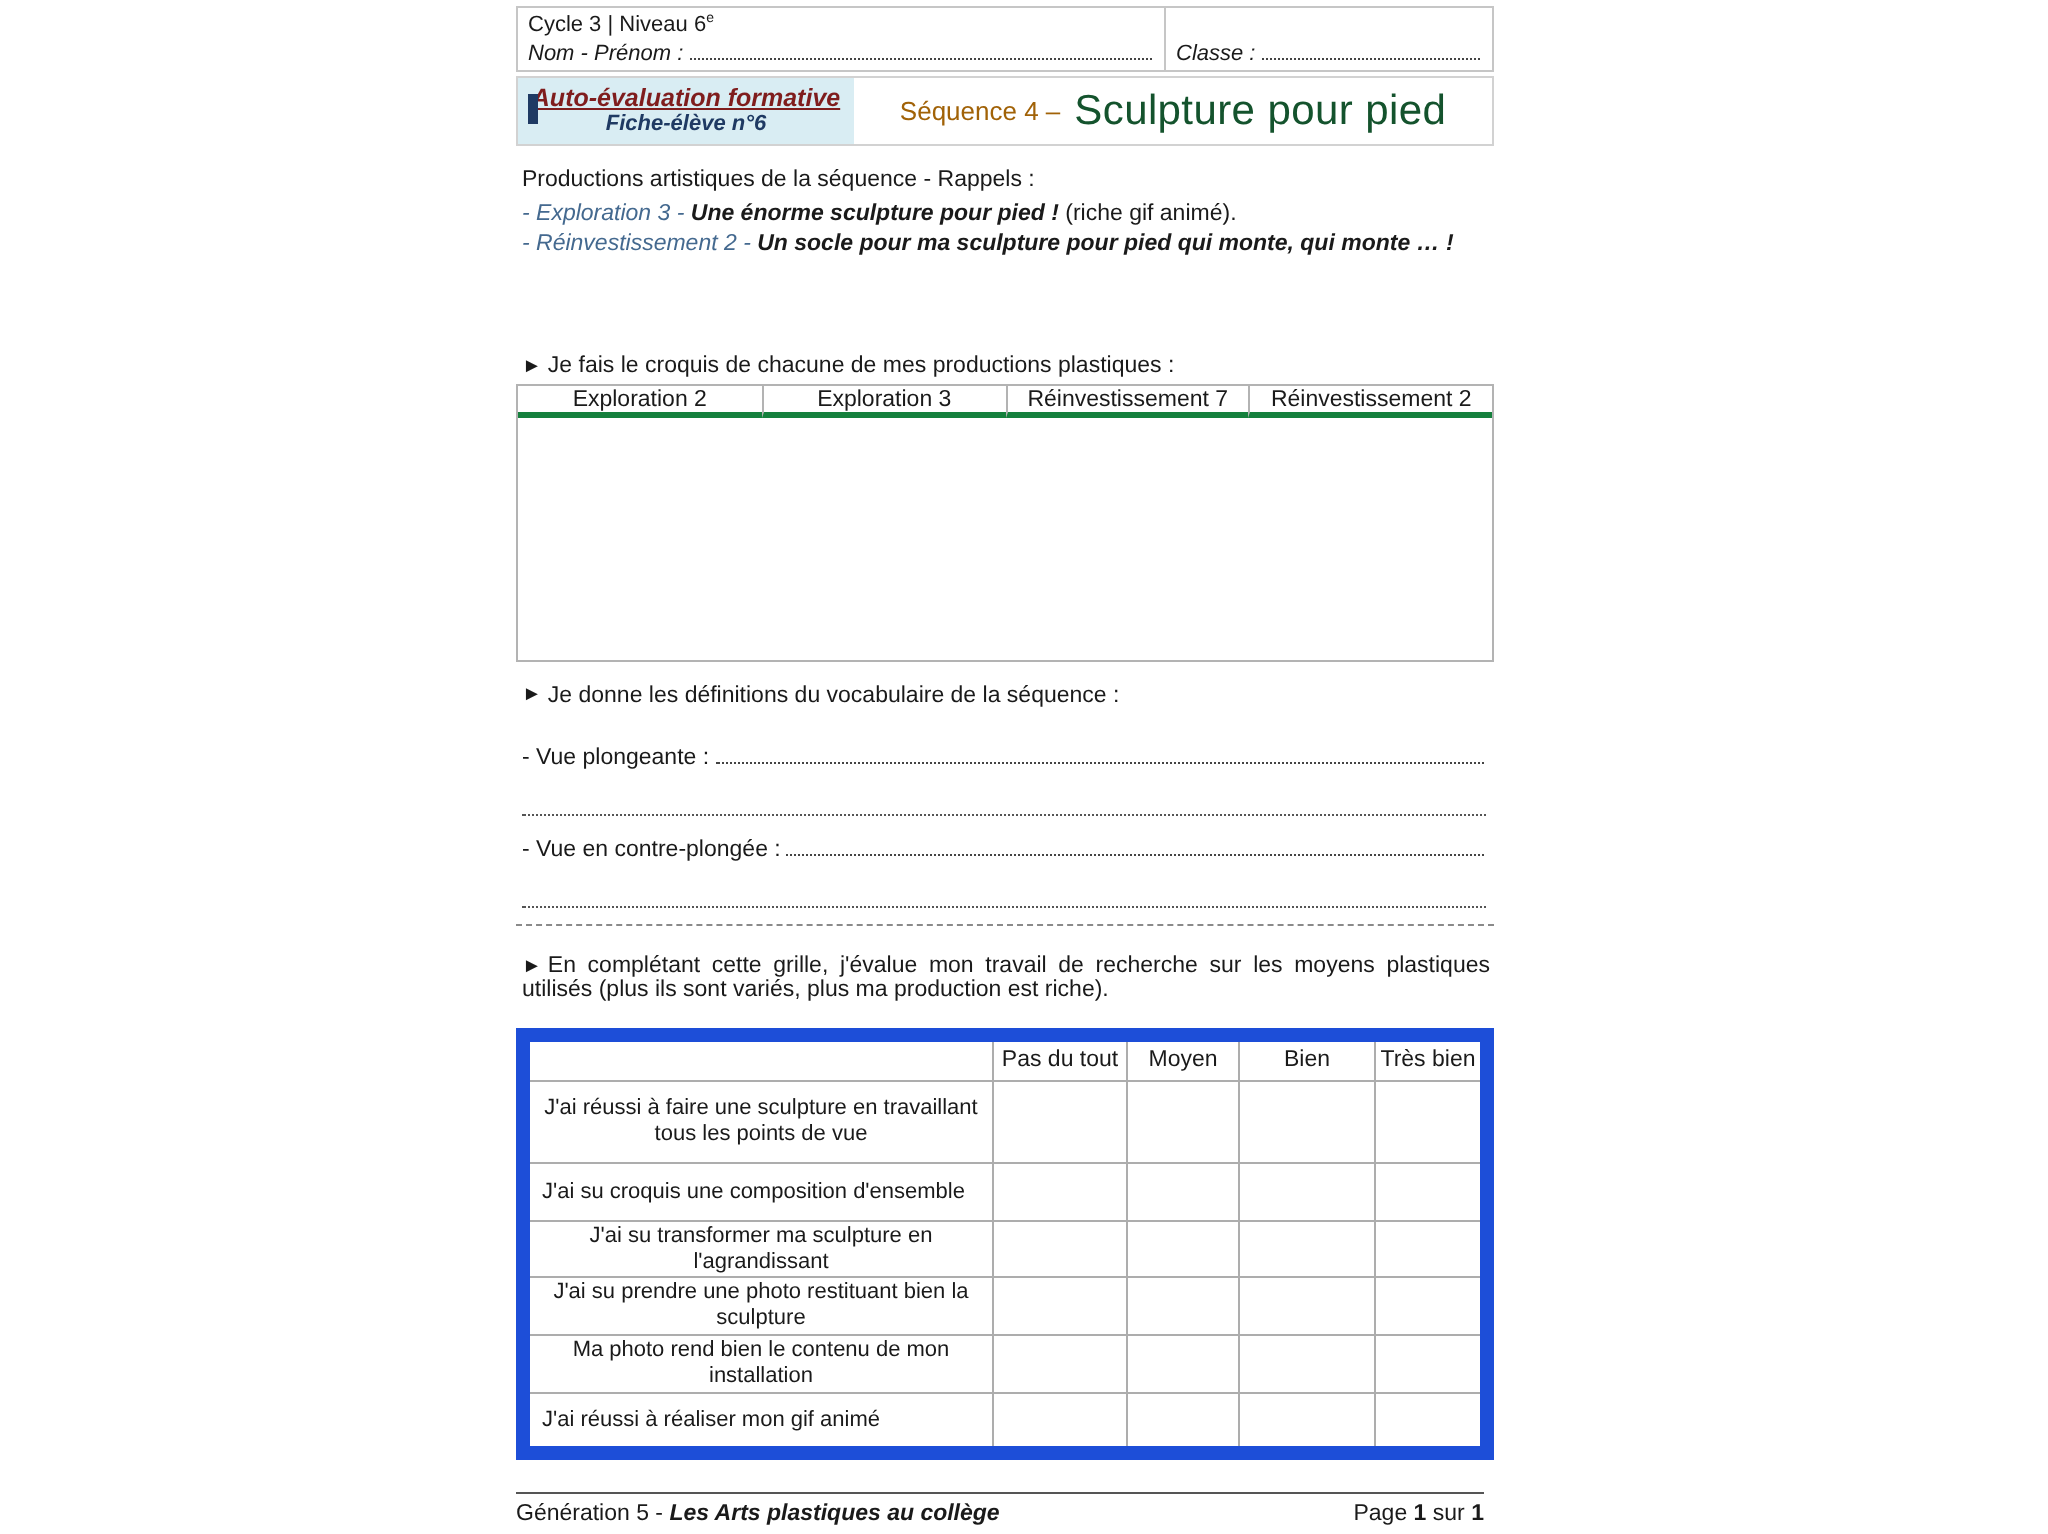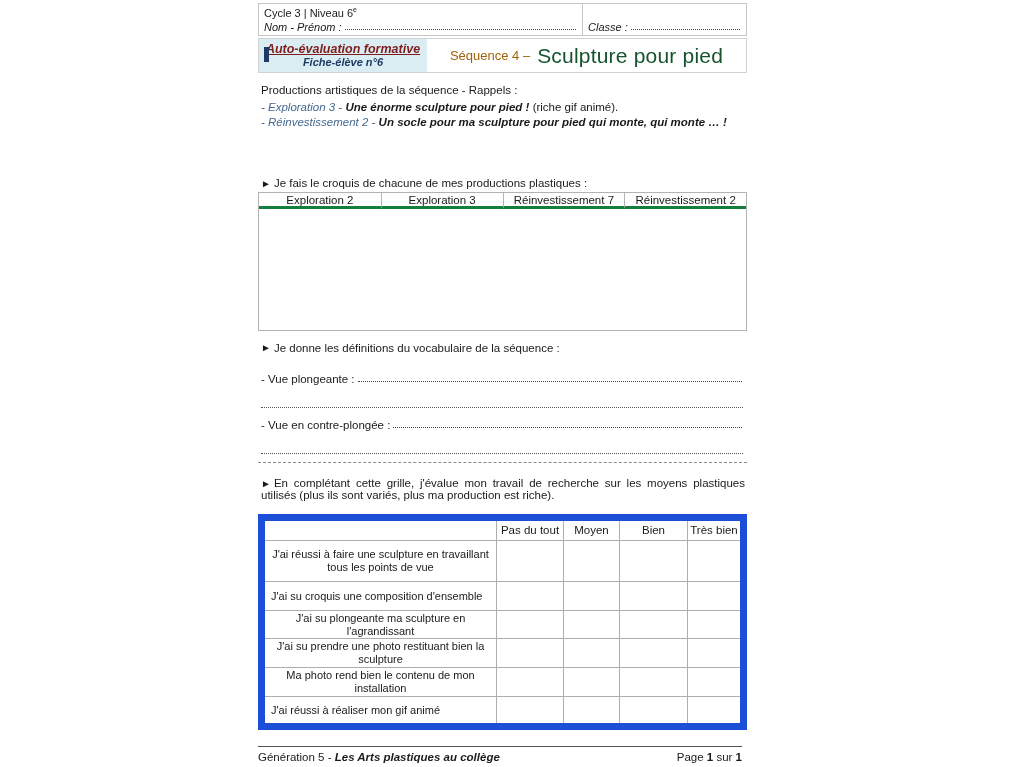--- a/index.html
+++ b/index.html
@@ -176,21 +176,21 @@
       <div></div>
       <div></div>
       <div></div>
 
     <div class="rl">J'ai su croquis une composition d'ensemble</div>
     <div></div>
       <div></div>
       <div></div>
       <div></div>
 
-    <div class="rl">J'ai su plongeante ma sculpture en l'agrandissant</div>
+    <div class="rl">J'ai su transformer ma sculpture en l'agrandissant</div>
     <div></div>
       <div></div>
       <div></div>
       <div></div>
 
     <div class="rl">J'ai su prendre une photo restituant bien la sculpture</div>
     <div></div>
       <div></div>
       <div></div>
       <div></div>

